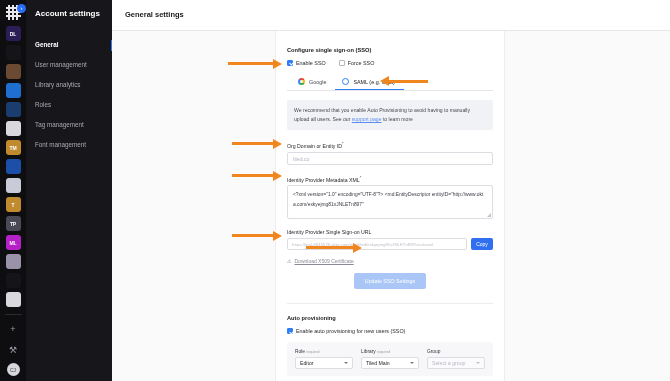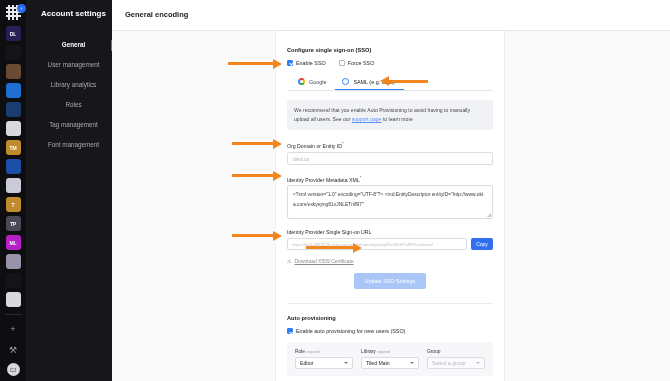--- a/index.html
+++ b/index.html
@@ -86,21 +86,20 @@
   }
   .rail-spacer { flex: 1 1 auto; }
 
   
   .settings-nav {
     position: absolute; left: 26px; top: 0;
     width: 86px; height: 381px;
     background: #17171b;
     z-index: 4;
     padding-top: 9px;
-    text-align: center;
   }
   .settings-title {
     color: #ffffff;
     font-size: 8px;
     font-weight: bold;
     padding-left: 9px;
     margin-bottom: 17px;
   }
   .nav-item {
     position: relative;
@@ -400,21 +399,21 @@
     <div class="settings-title">Account settings</div>
     <div class="nav-item active">General</div>
     <div class="nav-item">User management</div>
     <div class="nav-item">Library analytics</div>
     <div class="nav-item">Roles</div>
     <div class="nav-item">Tag management</div>
     <div class="nav-item">Font management</div>
   </div>
 
   <div class="topbar">
-    <div class="topbar-title">General encoding</div>
+    <div class="topbar-title">General settings</div>
   </div>
 
   <div class="page-body">
     <div class="content-card">
 
       <div class="section-title">Configure single sign-on (SSO)</div>
 
       <div class="checkbox-row">
         <div class="cb-wrap">
           <div class="cb checked"></div>

